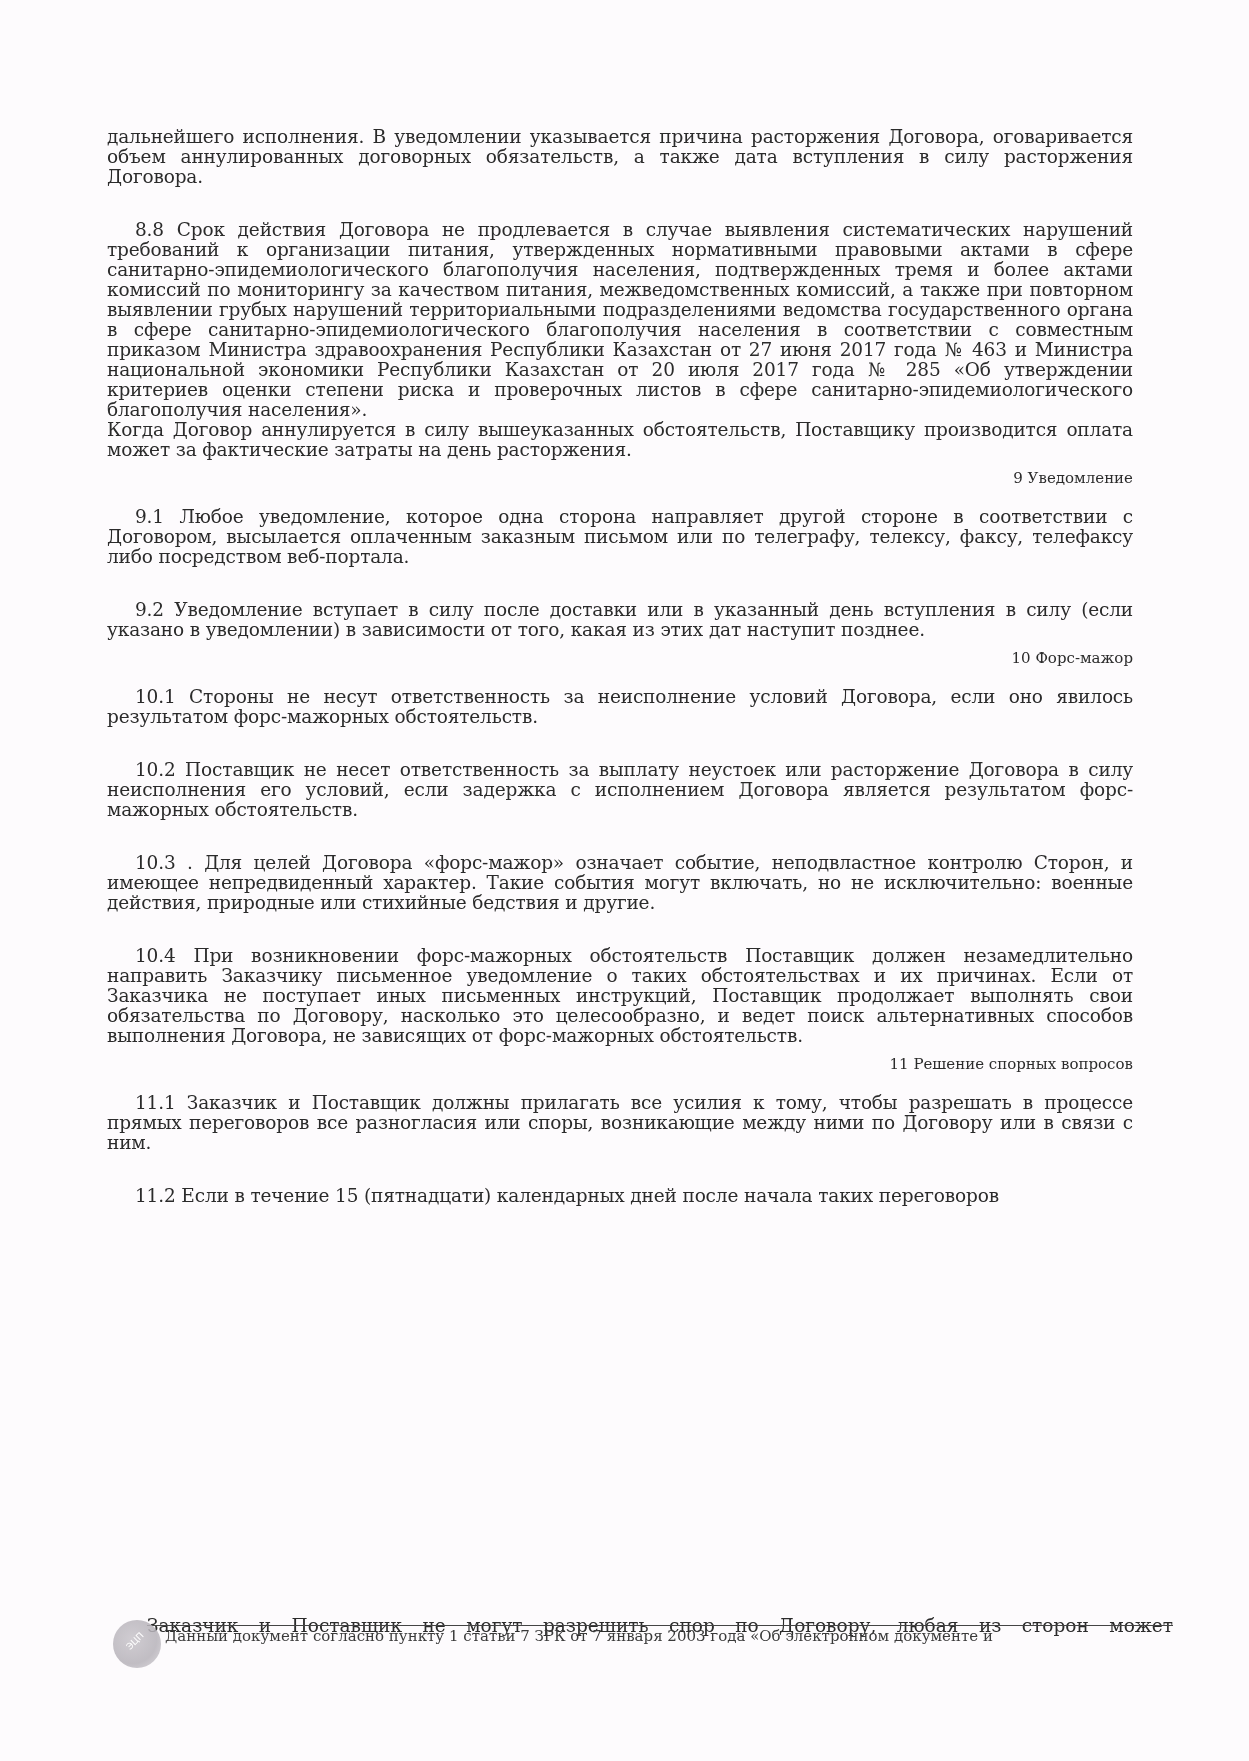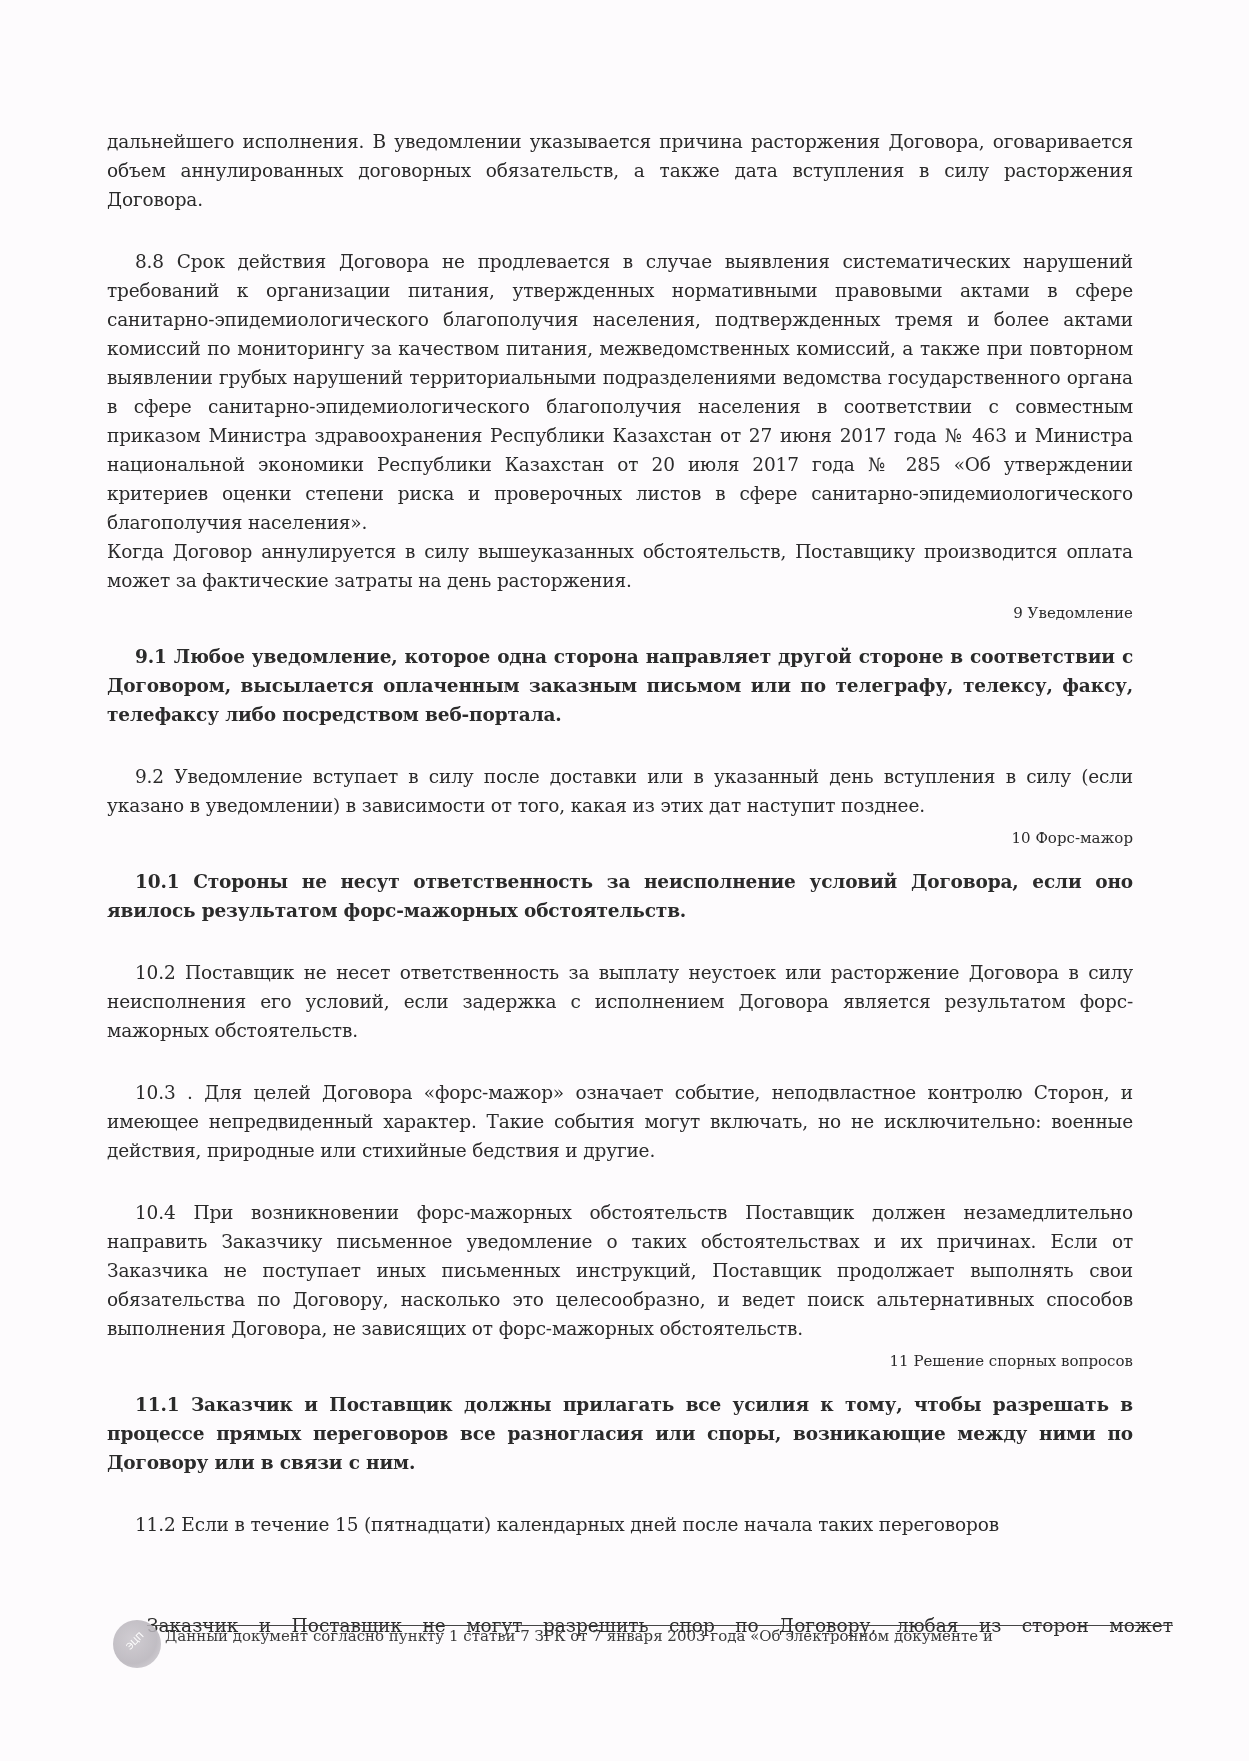--- a/index.html
+++ b/index.html
@@ -16,28 +16,28 @@
       color: #2b2b2b;
     }
     .page {
       position: absolute;
       left: 107px;
       top: 127px;
       width: 1026px;
     }
     .p {
       font-size: 18.5px;
-      line-height: 29px;
+      line-height: 20px;
       text-align: justify;
       margin: 0;
       letter-spacing: -0.15px;
     }
     .p.indent { text-indent: 28px; }
     .gap-lg { margin-top: 33px; }
-    .gap-sm { margin-top: 14px; font-weight: bold; }
+    .gap-sm { margin-top: 14px; }
     .heading {
       font-size: 15px;
       line-height: 29px;
       font-weight: normal;
       text-align: right;
       margin: 4px 0 0 0;
     }
     .strike-line {
       position: absolute;
       left: 107px;

